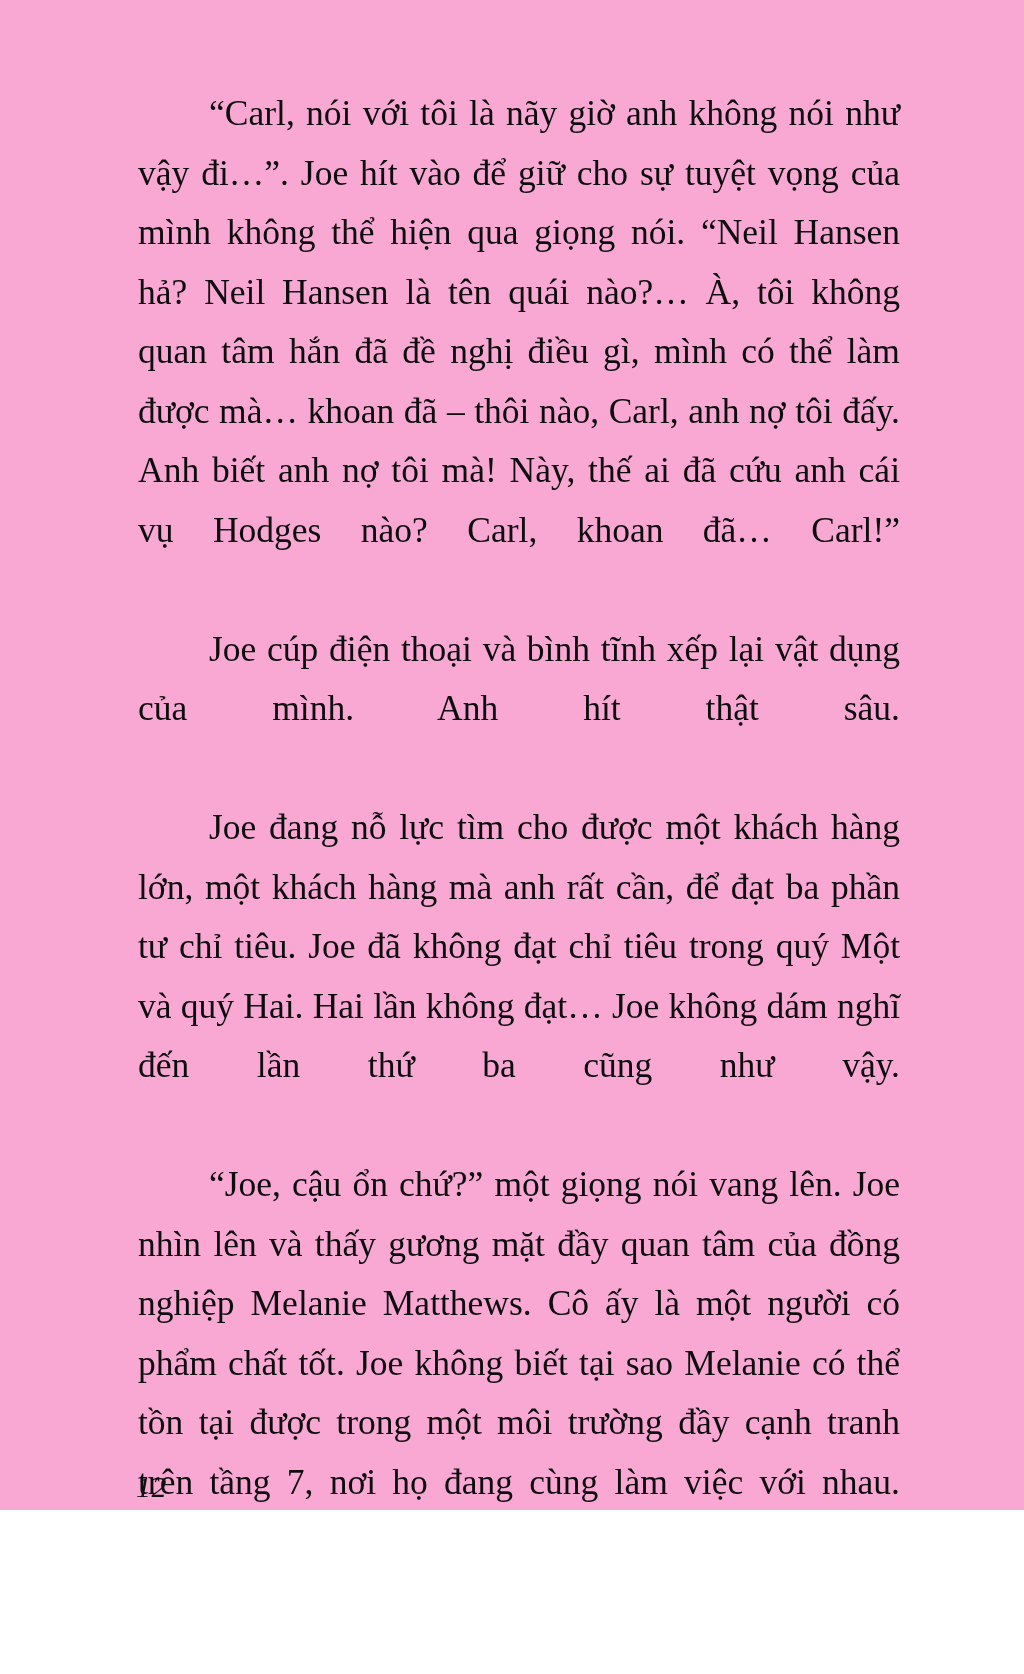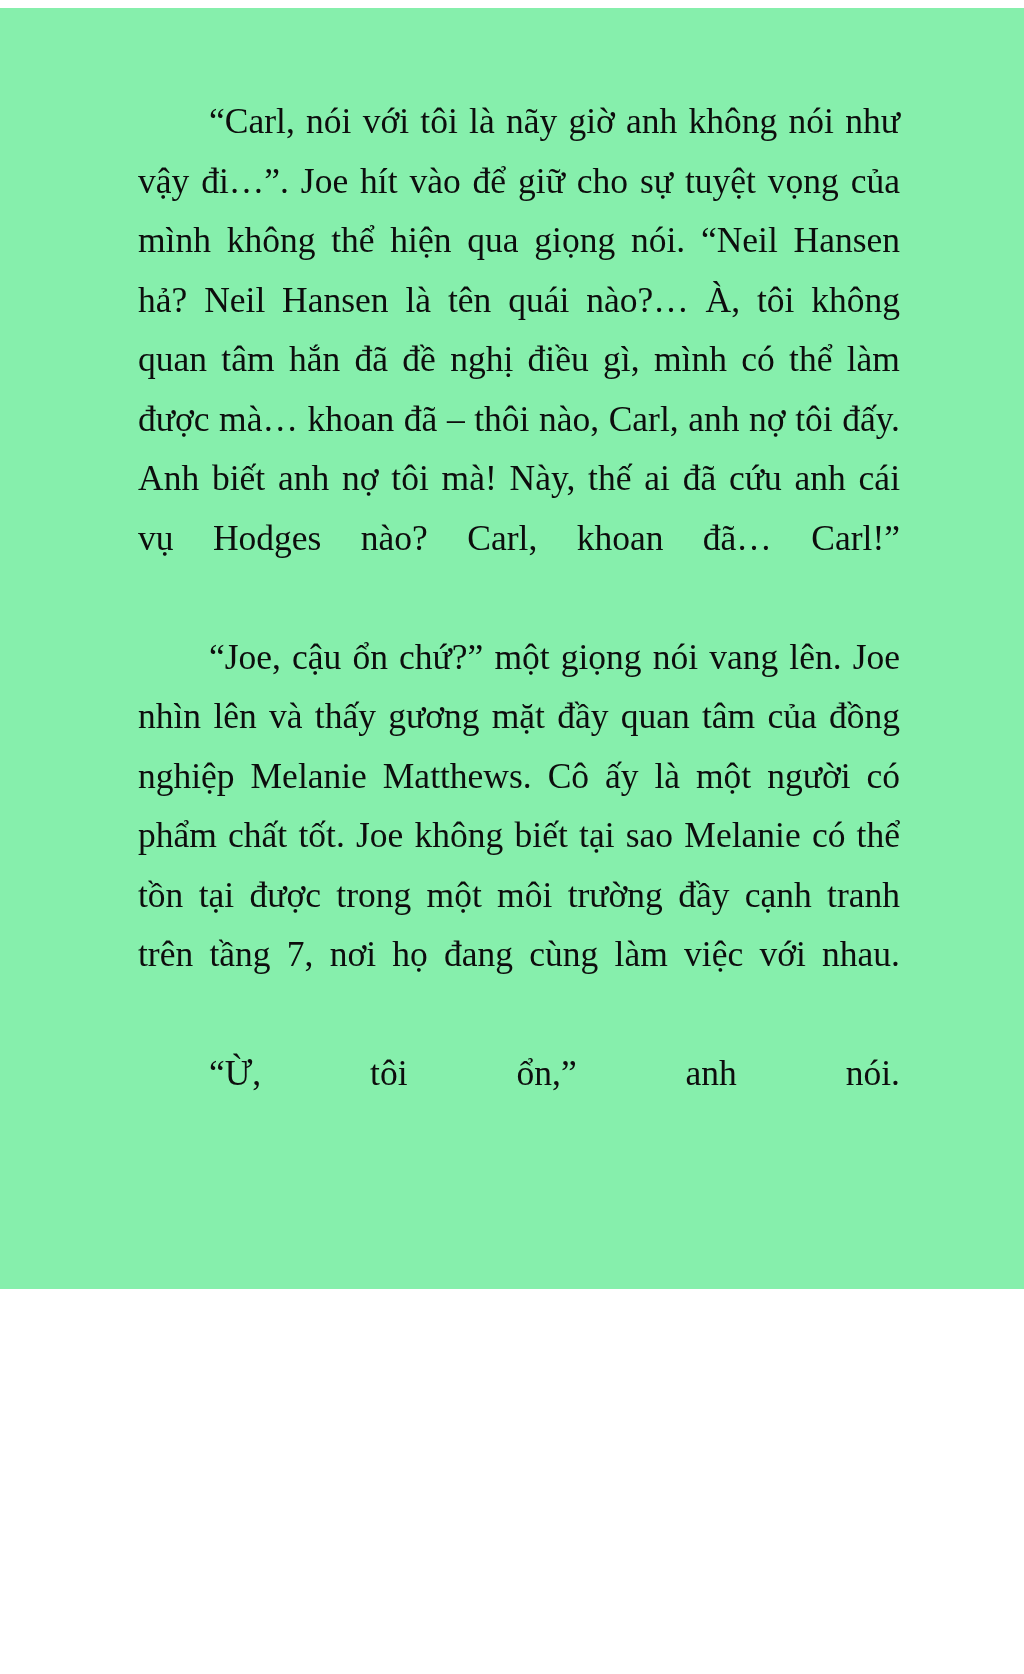--- a/index.html
+++ b/index.html
@@ -5,23 +5,23 @@
 <style>
   html, body {
     margin: 0;
     padding: 0;
     background: #ffffff;
   }
 
   .page {
     position: relative;
     width: 1024px;
-    height: 1281px;
-    margin: 8px auto;
-    background: #86efac;
+    height: 1510px;
+    margin: 0 auto;
+    background: #f9a8d4;
     overflow: hidden;
     box-sizing: border-box;
   }
 
   
   .textblock {
     position: absolute;
     left: 138px;
     top: 84px;
     width: 762px;
@@ -62,20 +62,22 @@
     letter-spacing: 0.02em;
   }
 </style>
 </head>
 <body>
 
 <div class="page">
 
   <div class="textblock">
     <p>“Carl, nói với tôi là nãy giờ anh không nói như vậy đi…”. Joe hít vào để giữ cho sự tuyệt vọng của mình không thể hiện qua giọng nói. “Neil Hansen hả? Neil Hansen là tên quái nào?… À, tôi không quan tâm hắn đã đề nghị điều gì, mình có thể làm được mà… khoan đã – thôi nào, Carl, anh nợ tôi đấy. Anh biết anh nợ tôi mà! Này, thế ai đã cứu anh cái vụ Hodges nào? Carl, khoan đã… Carl!”</p>
+    <p>Joe cúp điện thoại và bình tĩnh xếp lại vật dụng của mình. Anh hít thật sâu.</p>
+    <p>Joe đang nỗ lực tìm cho được một khách hàng lớn, một khách hàng mà anh rất cần, để đạt ba phần tư chỉ tiêu. Joe đã không đạt chỉ tiêu trong quý Một và quý Hai. Hai lần không đạt… Joe không dám nghĩ đến lần thứ ba cũng như vậy.</p>
     <p>“Joe, cậu ổn chứ?” một giọng nói vang lên. Joe nhìn lên và thấy gương mặt đầy quan tâm của đồng nghiệp Melanie Matthews. Cô ấy là một người có phẩm chất tốt. Joe không biết tại sao Melanie có thể tồn tại được trong một môi trường đầy cạnh tranh trên tầng 7, nơi họ đang cùng làm việc với nhau.</p>
     <p>“Ừ, tôi ổn,” anh nói.</p>
 
   </div>
 
   <div class="folio">12</div>
 
 </div>
 
 </body></html>

